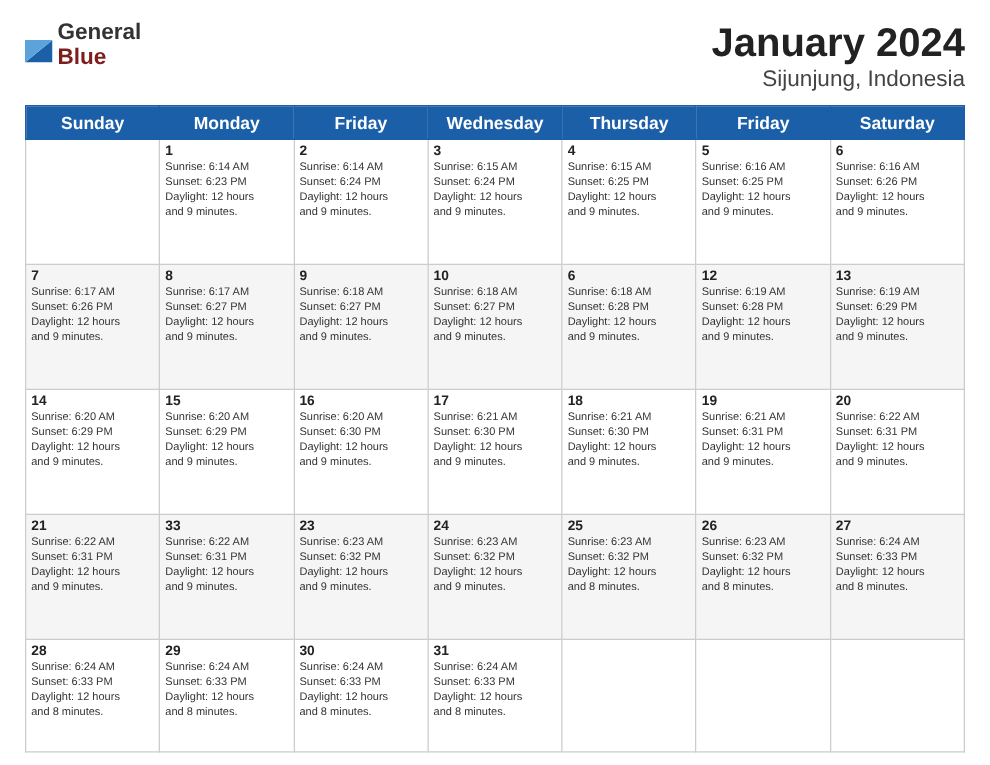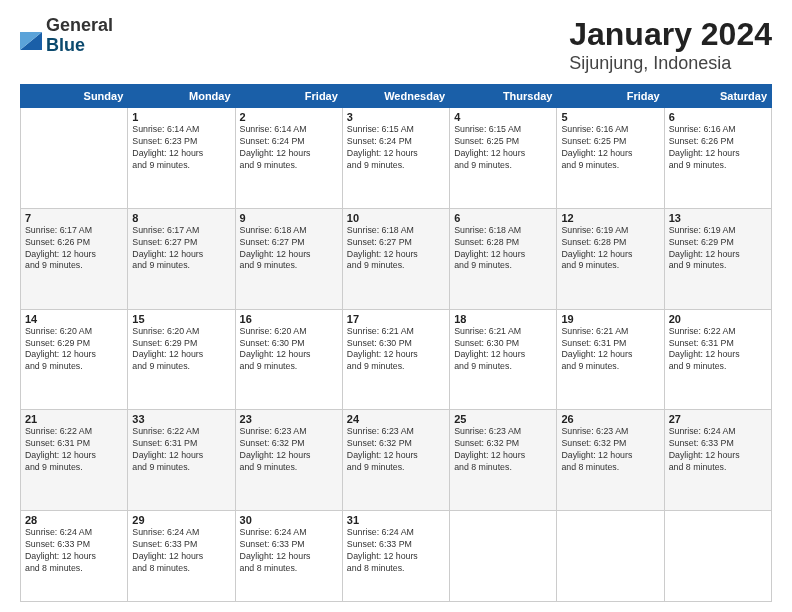--- a/index.html
+++ b/index.html
@@ -29,53 +29,53 @@
       align-items: center;
     }
     .logo-text {
       display: flex;
       flex-direction: column;
       font-size: 18px;
       font-weight: bold;
       line-height: 1.1;
     }
     .logo-general { color: #333; }
-    .logo-blue { color: #0c4a6e; }
+    .logo-blue { color: #7f1d1d; }
     .logo-icon {
       width: 22px;
       height: 28px;
       margin-right: 4px;
     }
     .title-area {
-      text-align: left;
+      text-align: right;
     }
     .month-title {
       font-size: 32px;
       font-weight: bold;
       color: #222;
     }
     .subtitle {
       font-size: 18px;
       color: #444;
     }
     .calendar {
       flex: 1;
       border: 1px solid #ccc;
       border-collapse: collapse;
       width: 100%;
       table-layout: fixed;
     }
     .calendar th {
       background: #1a5fa8;
       color: #fff;
-      font-size: 11px;
+      font-size: 14px;
       font-weight: bold;
       padding: 5px 4px;
       border: 1px solid #1a5fa8;
-      text-align: right;
+      text-align: center;
     }
     .calendar td {
       border: 1px solid #ccc;
       vertical-align: top;
       padding: 3px 4px;
       font-size: 9.5px;
       color: #333;
       height: 80px;
       background: #fff;
     }

